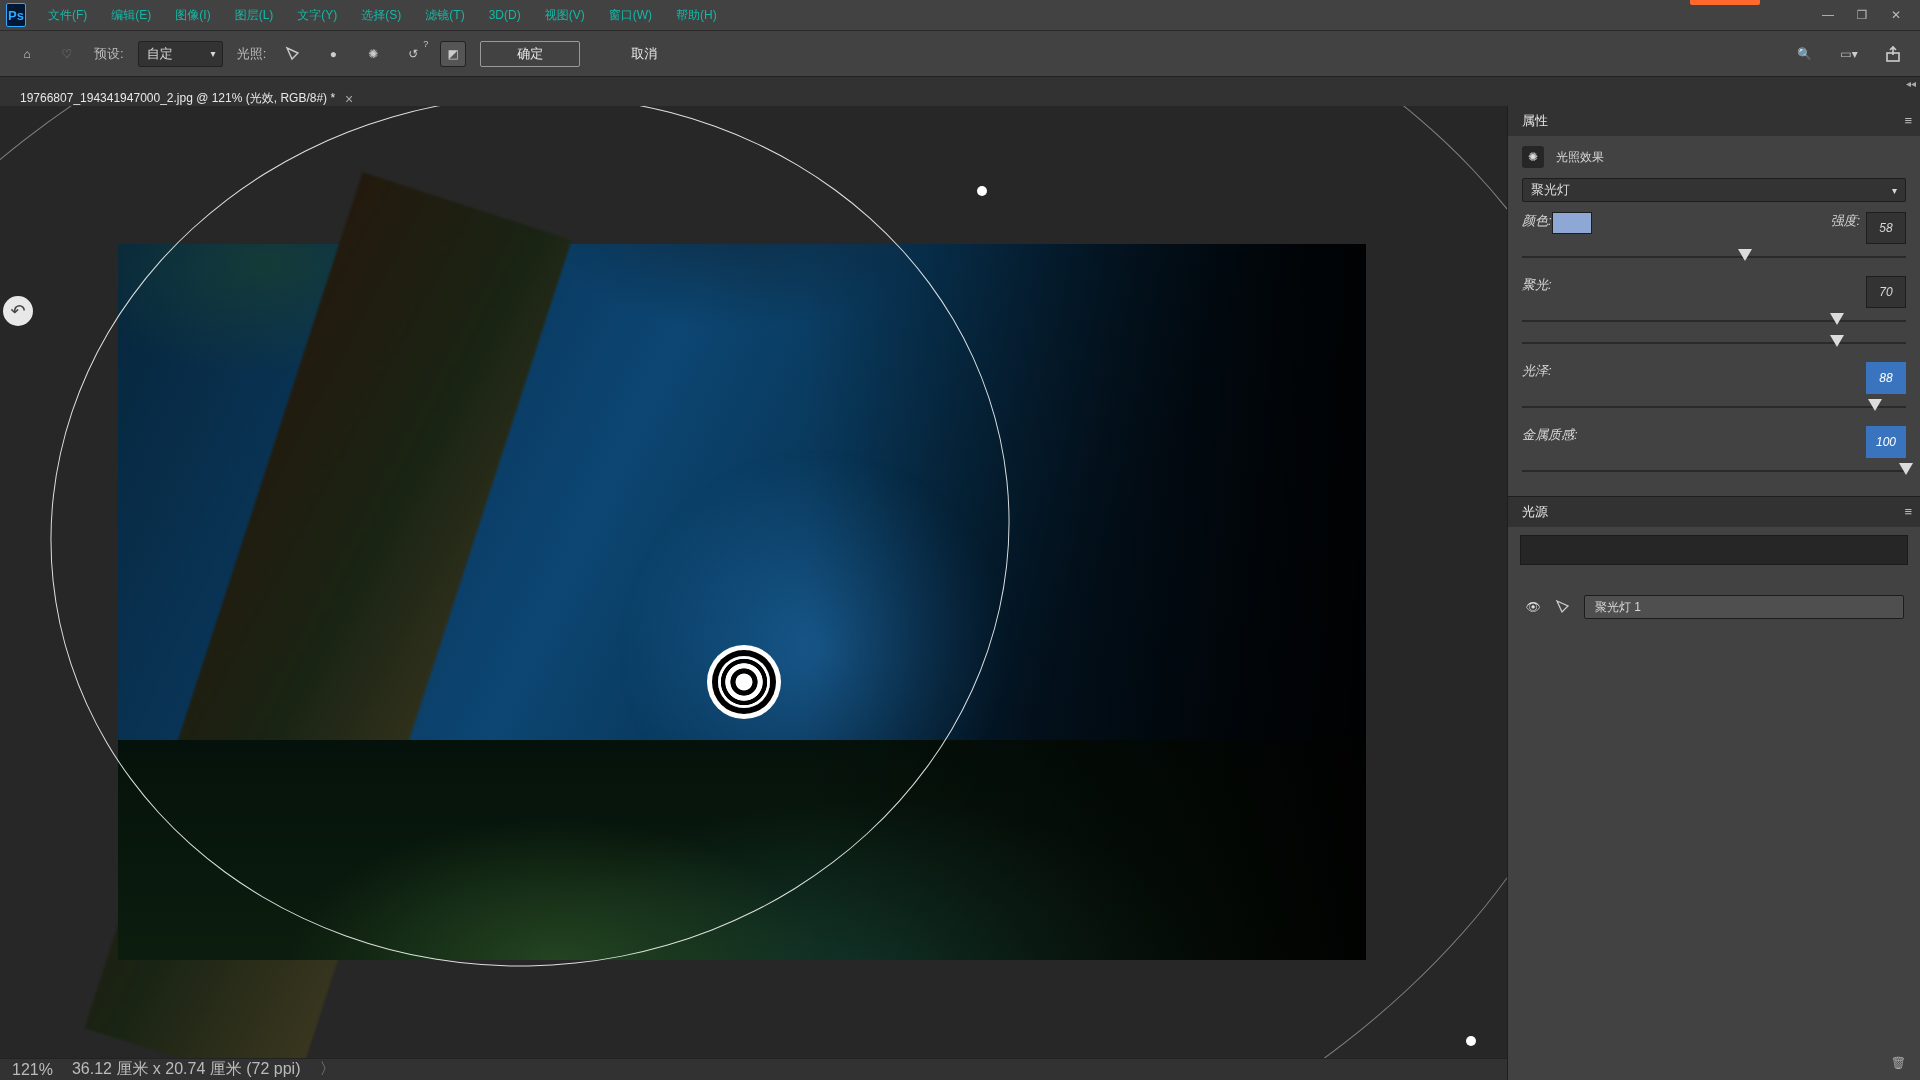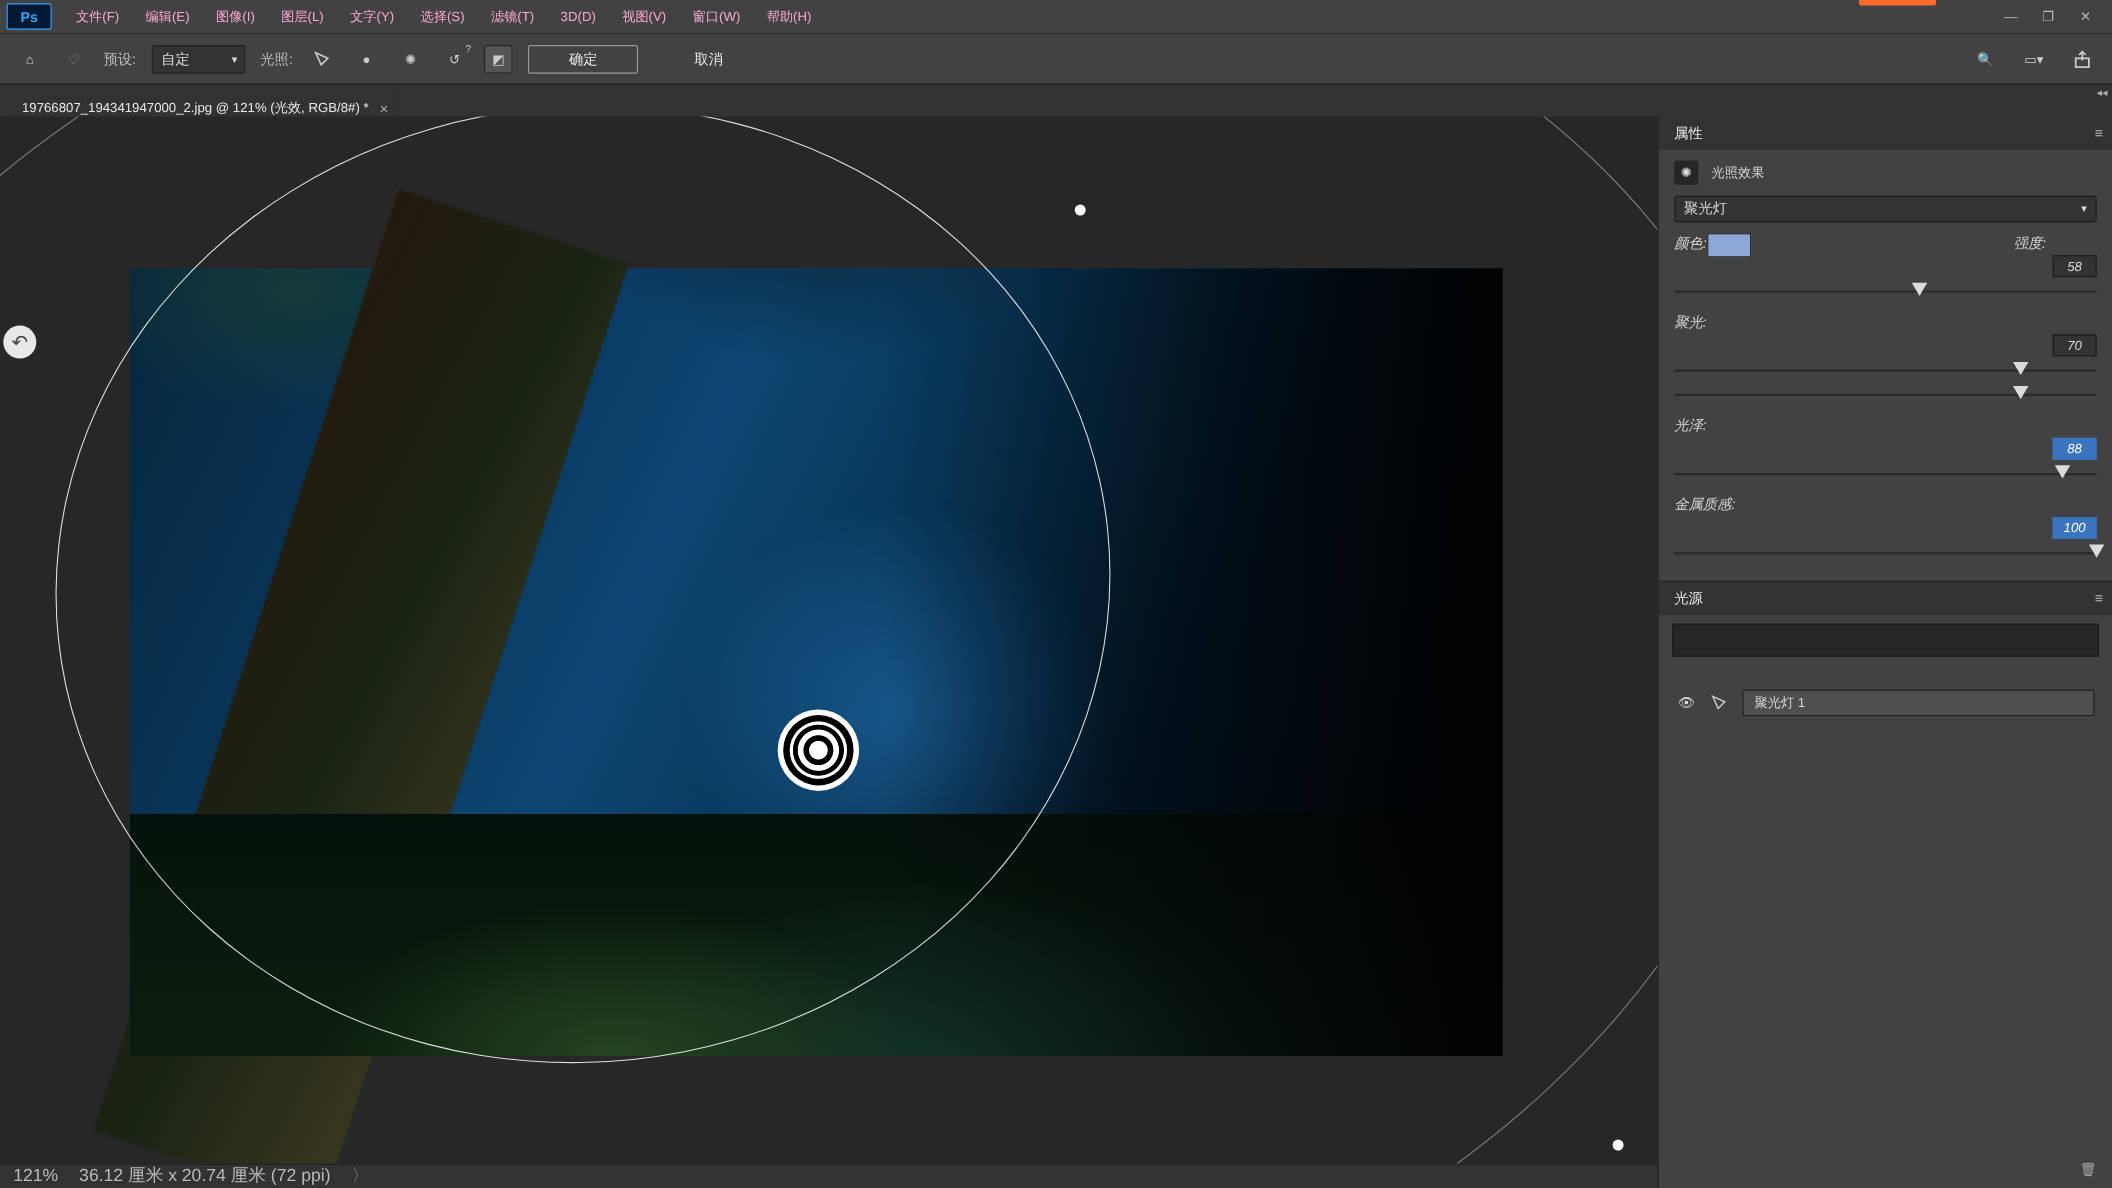--- a/index.html
+++ b/index.html
@@ -1,20 +1,20 @@
 <!DOCTYPE html>
 <html><head>
 <meta charset="utf-8">
 <style>
 * { margin:0; padding:0; box-sizing:border-box; font-family:"Microsoft YaHei",Arial,sans-serif; user-select:none; }
 body { background:#323232; color:#d8d8d8; font-size:12px; width:1920px; height:1080px; overflow:hidden; position:relative; }
 
 .menubar { height:30px; background:#424242; display:flex; align-items:center; gap:0; padding-left:6px; }
-.logo { width:41px; height:24px; background:#001833; color:#31a8ff; display:flex; align-items:center; justify-content:center; font-weight:bold; font-size:13px; border:1px solid #31a8ff; border-radius:2px; margin-right:10px; }
-.menu-item { padding:6px 12px; color:#f9a8d4; cursor:default; }
+.logo { width:20px; height:24px; background:#001833; color:#31a8ff; display:flex; align-items:center; justify-content:center; font-weight:bold; font-size:13px; border:1px solid #31a8ff; border-radius:2px; margin-right:10px; }
+.menu-item { padding:6px 12px; color:#14b8a6; cursor:default; }
 .win-controls { margin-left:auto; display:flex; gap:14px; padding-right:14px; align-items:center; }
 .win-btn { width:20px; height:20px; display:flex; align-items:center; justify-content:center; color:#bbb; }
 .orange-bar { position:absolute; top:0; right:160px; width:70px; height:5px; background:#ff6a2c; border-radius:0 0 2px 2px; }
 
 .optionbar { height:46px; background:#424242; border-top:1px solid #2b2b2b; display:flex; align-items:center; padding:0 14px; gap:14px; }
 .icon-btn { width:26px; height:26px; display:flex; align-items:center; justify-content:center; color:#ccc; border-radius:3px; position:relative; }
 .icon-btn.active { background:#555; box-shadow:0 0 0 1px #222 inset; }
 .opt-label { color:#bbb; font-size:13px; }
 .select-box { width:85px; height:26px; background:#333; border:1px solid #222; display:flex; align-items:center; justify-content:space-between; padding:0 6px 0 8px; color:#d8d8d8; font-size:13px; border-radius:2px; }
 .btn-rect { width:100px; height:26px; border:1px solid #999; background:transparent; color:#e8e8e8; font-size:13px; display:flex; align-items:center; justify-content:center; border-radius:2px; }
@@ -52,21 +52,21 @@
 .right-col { position:absolute; right:0; top:106px; bottom:0; width:413px; background:#424242; display:flex; flex-direction:column; border-left:1px solid #1e1e1e;}
 .panel-tab { height:30px; background:#323232; display:flex; align-items:center; padding-left:14px; color:#e8e8e8; font-size:13px; position:relative;}
 .panel-tab .burger { position:absolute; right:8px; top:7px; color:#bbb; }
 .panel-body { padding:10px 14px 16px; }
 .fx-title { display:flex; align-items:center; gap:12px; margin-bottom:10px; }
 .fx-icon { width:22px; height:22px; background:#262626; border-radius:3px; display:flex; align-items:center; justify-content:center; color:#ddd; }
 .select-wide { width:100%; height:24px; background:#333; border:1px solid #1d1d1d; display:flex; align-items:center; justify-content:space-between; padding:0 8px; margin-bottom:10px; font-size:13px; border-radius:2px;}
 .prop-row { display:flex; align-items:flex-start; justify-content:space-between; margin-top:10px; font-size:13px;font-style:italic;}
 .prop-row.single .v { margin-left:auto; }
 .swatch { width:40px; height:22px; border:1px solid #1d1d1d;}
-.num-box { width:40px; height:20px; background:#333; color:#d8d8d8; border:1px solid #1d1d1d; display:flex; align-items:center; justify-content:center; font-size:12px;margin-top:20px;}
+.num-box { width:40px; height:32px; background:#333; color:#d8d8d8; border:1px solid #1d1d1d; display:flex; align-items:center; justify-content:center; font-size:12px;}
 .num-box.sel { background:#3a74bf; color:#fff; border-color:#3a74bf; min-width:40px; padding:0 4px;}
 .slider { position:relative; width:100%; height:18px; margin-top:4px;}
 .slider .track { position:absolute; left:0; right:0; top:8px; height:2px; background:#2a2a2a;}
 .slider .thumb { position:absolute; top:1px; width:0; height:0; border-left:7px solid transparent; border-right:7px solid transparent; border-top:12px solid #dcdcdc; transform:translateX(-7px);}
 .panel-sep { height:1px; background:#1e1e1e; }
 .lights-body { padding:8px 12px 12px; }
 .bar-strip { height:30px; background:#262626; margin-bottom:28px; border:1px solid #1b1b1b;}
 .light-row { display:flex; align-items:center; gap:12px; height:28px; padding:0 4px;}
 .light-name { flex:1; background:#4f4f4f; height:24px; display:flex; align-items:center; padding-left:10px; border:1px solid #1d1d1d; border-radius:2px;}
 .eye-ic, .lt-ic { width:18px; height:18px; display:flex; align-items:center; justify-content:center; color:#ddd;}

